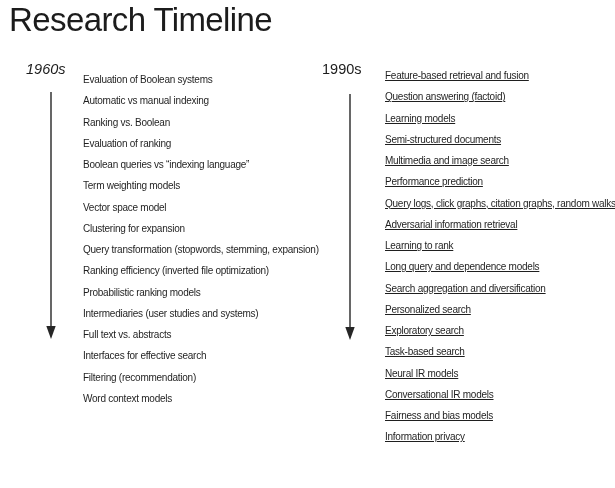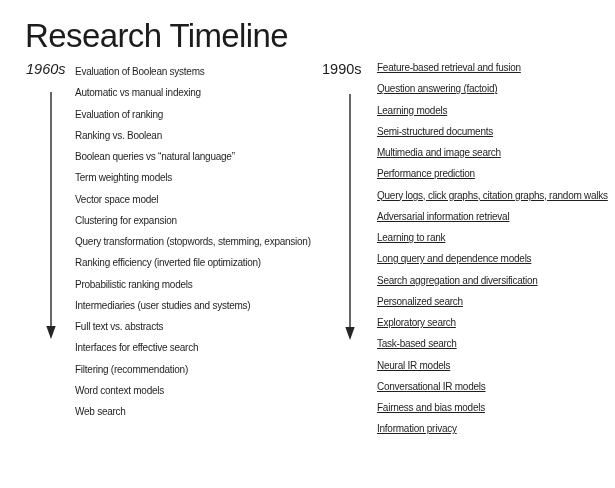--- a/index.html
+++ b/index.html
@@ -9,21 +9,21 @@
     height: 488px;
     background: #ffffff;
     overflow: hidden;
     font-family: "Liberation Sans", sans-serif;
     color: #1f1f1f;
   }
   .title {
     position: absolute;
     left: 9px;
     top: 0;
-    margin: 16px;
+    margin: 0;
     font-size: 33px;
     line-height: 40px;
     font-weight: 400;
     letter-spacing: -0.6px;
     color: #1c1c1c;
     white-space: nowrap;
   }
   .decade {
     position: absolute;
     font-size: 14.5px;
@@ -34,21 +34,21 @@
   .decade-left  { left: 26px;  top: 61px; font-style: italic; }
   .decade-right { left: 322px; top: 61px; text-align: center; }
   .arrow { position: absolute; }
   .arrow-left  { left: 45px;  top: 88px; }
   .arrow-right { left: 344px; top: 90px; }
   .arrow line    { stroke: #262626; stroke-width: 1.4; }
   .arrow polygon { fill: #262626; }
   .items {
     position: absolute;
     list-style: none;
-    margin: 0;
+    margin: 8px;
     padding: 0;
   }
   .items-left  { left: 75px;  top: 61px; }
   .items-right { left: 377px; top: 57px; text-decoration: underline; }
   .items li {
     font-size: 10px;
     line-height: 21.25px;
     letter-spacing: -0.25px;
     white-space: nowrap;
     color: #1f1f1f;
@@ -63,35 +63,34 @@
 
   <section>
     <span class="decade decade-left">1960s</span>
     <svg class="arrow arrow-left" width="12" height="255" viewBox="0 0 12 255" aria-hidden="true">
       <line x1="6" y1="4" x2="6" y2="239"></line>
       <polygon points="1.3,238 10.7,238 6,251"></polygon>
     </svg>
     <ul class="items items-left">
         <li>Evaluation of Boolean systems</li>
         <li>Automatic vs manual indexing</li>
+        <li>Ranking vs. Boolean</li>
         <li>Evaluation of ranking</li>
-        <li>Ranking vs. Boolean</li>
-        <li>Boolean queries vs “natural language”</li>
+        <li>Boolean queries vs “indexing language”</li>
         <li>Term weighting models</li>
         <li>Vector space model</li>
         <li>Clustering for expansion</li>
         <li>Query transformation (stopwords, stemming, expansion)</li>
         <li>Ranking efficiency (inverted file optimization)</li>
         <li>Probabilistic ranking models</li>
         <li>Intermediaries (user studies and systems)</li>
         <li>Full text vs. abstracts</li>
         <li>Interfaces for effective search</li>
         <li>Filtering (recommendation)</li>
         <li>Word context models</li>
-        <li>Web search</li>
       </ul>
   </section>
 
   <section>
     <span class="decade decade-right">1990s</span>
     <svg class="arrow arrow-right" width="12" height="255" viewBox="0 0 12 255" aria-hidden="true">
       <line x1="6" y1="4" x2="6" y2="238"></line>
       <polygon points="1.3,237 10.7,237 6,250"></polygon>
     </svg>
     <ul class="items items-right">

